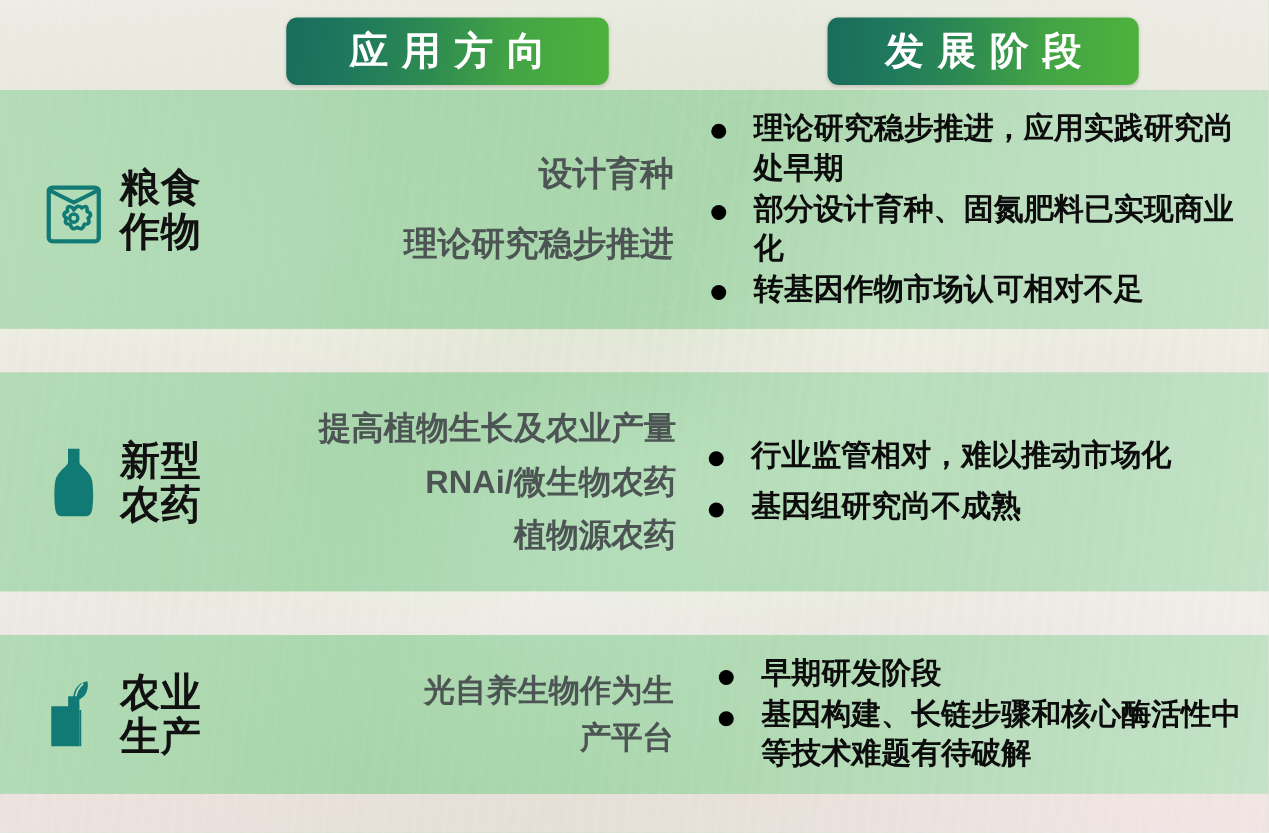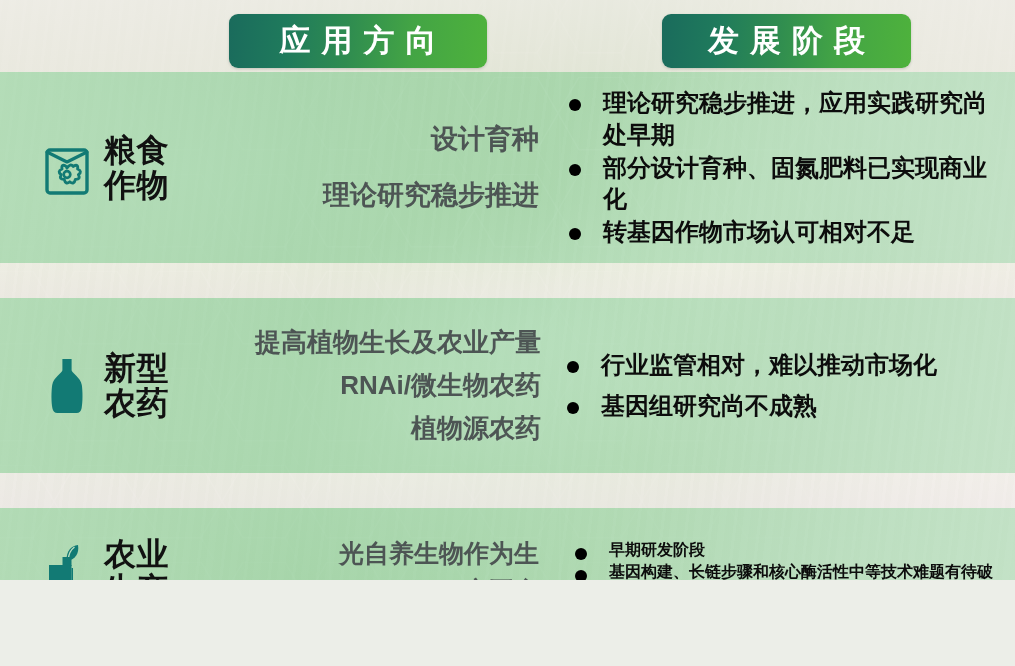--- a/index.html
+++ b/index.html
@@ -7,21 +7,21 @@
   body{
     width:1015px;height:666px;
     font-family:"Liberation Sans","DejaVu Sans",sans-serif;
     overflow:hidden;
     background:#eceee8;
   }
 
   
   #stage{
     position:relative;
-    width:1015px;height:580px;
+    width:1015px;height:666px;
     overflow:hidden;
     isolation:isolate;
   }
 
   
   .bg-photo{
     position:absolute;inset:0;
     background:
       radial-gradient(ellipse 300px 200px at 52% 58%, rgba(255,255,255,.55), rgba(255,255,255,0) 70%),
       radial-gradient(ellipse 260px 300px at 70% 45%, rgba(236,240,225,.65), rgba(236,240,225,0) 72%),
@@ -69,21 +69,21 @@
         rgba(190,226,196,.86) 100%);
   }
   .row-1{top:72px;height:191px;}
   .row-2{top:298px;height:175px;}
   .row-3{top:508px;height:127px;}
 
   
   .col-cat{
     width:215px;flex:0 0 215px;
     display:flex;align-items:center;
-    padding-left:40px;
+    padding-left:32px;
     box-sizing:border-box;
     gap:10px;
   }
   .cat-icon{
     flex:0 0 auto;
     width:54px;height:60px;
     display:flex;align-items:center;justify-content:center;
   }
   .cat-icon svg{display:block;}
   .cat-label{
@@ -131,21 +131,21 @@
     border-radius:50%;
     background:#000;
   }
 
   
   .row-1 .col-dir{font-size:27px;line-height:2.05;}
   .row-1 .bullets li{font-size:24px;line-height:1.32;margin-bottom:1px;}
   .row-2 .col-dir{font-size:26px;line-height:1.66;text-align:right;}
   .row-2 .bullets li{font-size:24px;line-height:1.30;margin-bottom:9px;}
   .row-3 .col-dir{font-size:25px;line-height:1.46;}
-  .row-3 .bullets li{font-size:16px;line-height:1.28;margin-bottom:2px;}
+  .row-3 .bullets li{font-size:24px;line-height:1.28;margin-bottom:2px;}
   .row-2 .col-dir{padding-right:4px;}
   .row-2 .col-stage{padding-left:6px;}
   .row-3 .col-stage{padding-left:14px;}
   .row-1 .col-stage{padding-left:8px;}
 
   
   .badge{
     position:absolute;
     height:54px;
     border-radius:9px;

